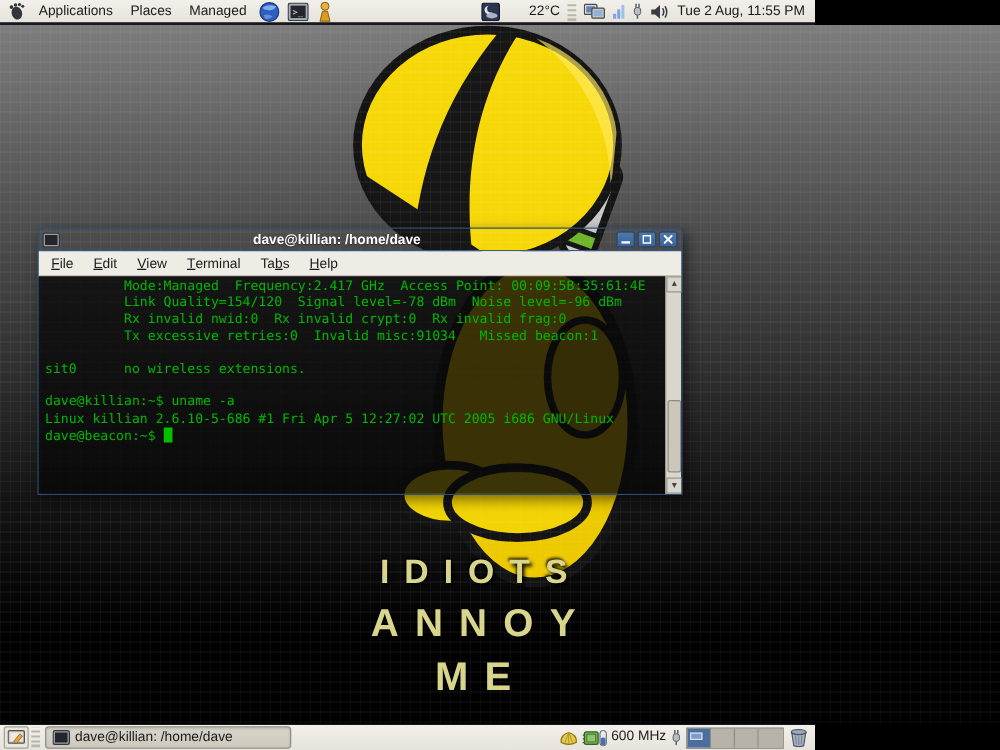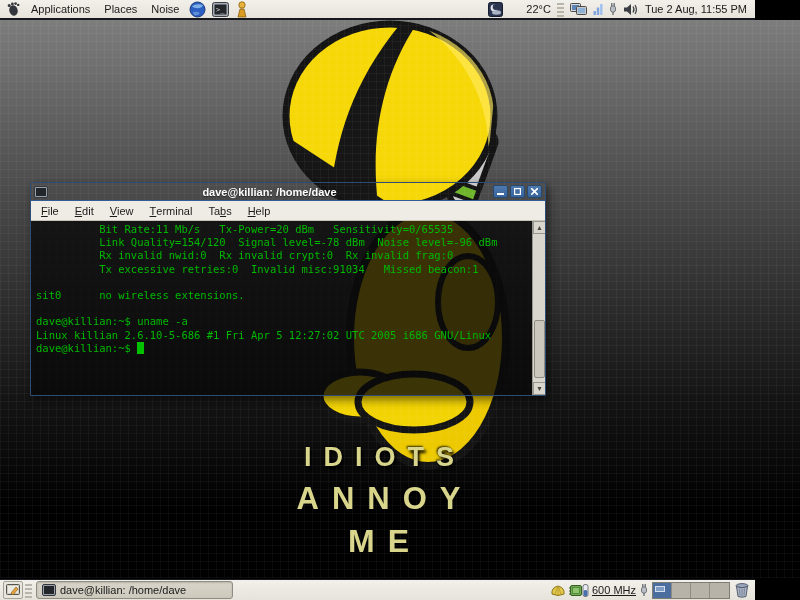--- a/index.html
+++ b/index.html
@@ -19,21 +19,21 @@
   }
   #artwork { position:absolute; left:0; top:20px; z-index:1; }
 
   .caption { position:absolute; left:230px; width:310px; text-align:center; z-index:1;
     font-weight:bold; color:#d8d58b; text-shadow:2px 3px 3px rgba(0,0,0,.95), -1px -1px 2px rgba(0,0,0,.8); }
   #cap1 { top:442px; font-size:27px; letter-spacing:12px; }
   #cap2 { top:481px; font-size:31px; letter-spacing:13px; }
   #cap3 { top:523px; font-size:32px; letter-spacing:13px; }
 
   
-  .panel { position:absolute; left:0; width:755px; background:linear-gradient(180deg,#f2f0ea,#e6e3db); z-index:10;
+  .panel { position:absolute; left:0; width:652px; background:linear-gradient(180deg,#f2f0ea,#e6e3db); z-index:10;
     display:flex; align-items:center; font-size:11px; color:#1a1a1a; }
   #top-panel { top:0; height:20px; border-bottom:2px solid #16181d; padding:0 2px; }
   #bottom-panel { bottom:0; height:21px; border-top:1px solid #16181d; padding:0 2px; }
 
   .menu-item { padding:0 7px; height:20px; display:flex; align-items:center; cursor:default; }
   .launcher { margin:0 3px; display:flex; align-items:center; }
   .spacer { flex:1; }
   .handle { width:7px; height:16px; margin:0 2px;
     background-image:repeating-linear-gradient(0deg,#b9b5aa 0 2px,transparent 2px 4px);
     background-size:3px 100%; background-repeat:repeat-x; background-position:2px 0; }
@@ -70,21 +70,21 @@
   #sb-up { top:0; } #sb-down { bottom:0; }
   #sb-thumb { position:absolute; left:1px; width:11px; top:99px; height:58px; background:#cbc7bc;
     border:1px solid #8f8c82; border-radius:2px; }
 
   
   #show-desktop { width:20px; height:18px; border:1px solid #a5a296; border-radius:2px;
     background:#e9e6df; display:flex; align-items:center; justify-content:center; margin-left:1px; }
   #task-button { width:197px; height:18px; margin-left:2px; border:1px solid #8f8c82; border-radius:3px;
     background:linear-gradient(180deg,#d9d5ca,#cdc9bd); display:flex; align-items:center; gap:4px;
     padding:0 5px; box-shadow:inset 0 1px 2px rgba(0,0,0,.15); white-space:nowrap; overflow:hidden; }
-  #cpufreq { display:flex; align-items:center; gap:3px; white-space:nowrap;text-decoration:underline; }
+  #cpufreq { display:flex; align-items:flex-start; gap:3px; white-space:nowrap; }
   #workspace-switcher { display:flex; height:17px; border:1px solid #7f7c72; }
   .ws-cell { width:19px; height:15px; background:#b7b3a8; border-right:1px solid #8f8c82; position:relative; }
   .ws-cell:last-child { border-right:none; }
   .ws-cell.active { background:#4c6e9f; }
   .ws-mini-window { position:absolute; left:2px; top:3px; width:10px; height:6px;
     background:#7f9cc4; border:1px solid #d4deee; }
   #trash-button { margin:0 3px 0 4px; display:flex; align-items:center; }
 </style>
 </head>
 <body>
@@ -136,21 +136,21 @@
           <circle cx="13.2" cy="3.9" r="1.2" fill="#33363c"></circle>
       </svg>
     </span>
     <div class="menu-item">
         <span>Applications</span>
       </div>
     <div class="menu-item">
         <span>Places</span>
       </div>
     <div class="menu-item">
-        <span>Noise</span>
+        <span>Managed</span>
       </div>
 
     <span class="launcher">
       <svg width="17" height="17" viewBox="0 0 17 17">
         <circle cx="8.5" cy="8.5" r="7.5" fill="#2d5fc2"></circle>
         <path d="M3 5 Q8 2 14 4 Q12 8 7 7 Q4 7 3 5 Z" fill="#7fb0e8"></path>
         <path d="M4 11 Q8 10 11 12 Q9 15 5 14 Z" fill="#5f90d8"></path>
         <circle cx="8.5" cy="8.5" r="7.5" fill="none" stroke="#1b3a78" stroke-width="1"></circle>
       </svg>
     </span>
@@ -257,30 +257,30 @@
           <span>s</span>
         </div>
       <div class="mbar-item">
           <span></span>
           <span class="mnemonic">H</span>
           <span>elp</span>
         </div>
     </div>
     <div id="term-body">
       <div id="term-text">
-        <div class="tline">          Bit Rate:11 Mb/s   Tx-Power=20 dBm   Sensitivity=0/65535</div>
+        <div class="tline">          Mode:Managed  Frequency:2.417 GHz  Access Point: 00:09:5B:35:61:4E</div>
         <div class="tline">          Link Quality=154/120  Signal level=-78 dBm  Noise level=-96 dBm</div>
         <div class="tline">          Rx invalid nwid:0  Rx invalid crypt:0  Rx invalid frag:0</div>
         <div class="tline">          Tx excessive retries:0  Invalid misc:91034   Missed beacon:1</div>
         <div class="tline"></div>
         <div class="tline">sit0      no wireless extensions.</div>
         <div class="tline"></div>
         <div class="tline">dave@killian:~$ uname -a</div>
         <div class="tline">Linux killian 2.6.10-5-686 #1 Fri Apr 5 12:27:02 UTC 2005 i686 GNU/Linux</div>
-        <div class="tline"><span>dave@killian:~$ </span><span id="cursor"></span></div>
+        <div class="tline"><span>dave@beacon:~$ </span><span id="cursor"></span></div>
       </div>
       <div id="term-scrollbar">
         <div class="sb-arrow" id="sb-up">▲</div>
         <div id="sb-thumb"></div>
         <div class="sb-arrow" id="sb-down">▼</div>
       </div>
     </div>
   </div>
 
   <div class="panel" id="bottom-panel">

